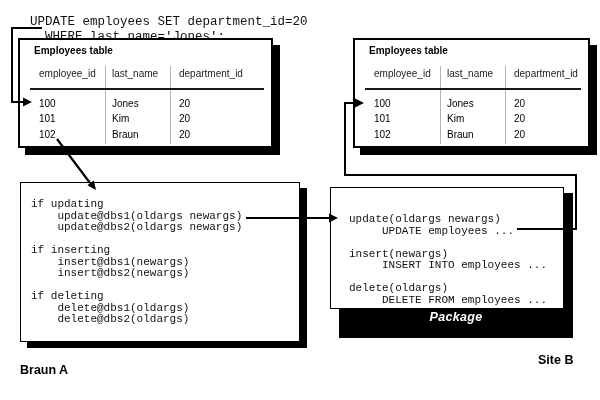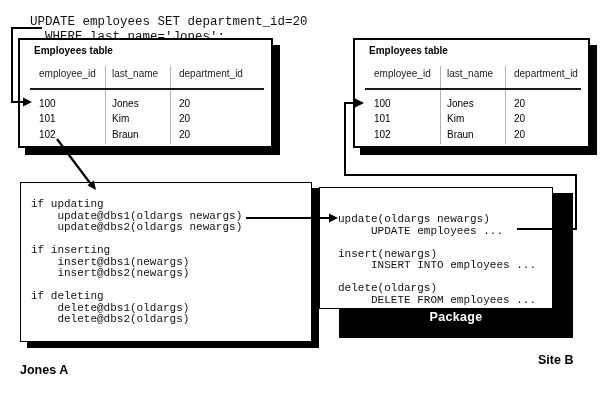--- a/index.html
+++ b/index.html
@@ -17,21 +17,21 @@
   .thead{color:#222;}
   .vsep{position:absolute;top:26px;height:78px;width:1px;background:#b3b3b3;}
   .hrule{position:absolute;top:48px;left:10px;right:7px;height:2px;background:#1a1a1a;}
   
   .codebox{background:#fff;border:1px solid #000;}
   .code{font-family:"Liberation Mono","DejaVu Sans Mono",monospace;font-size:11px;line-height:11.5px;color:#111;}
   .triggerbox{box-shadow:7px 6px 0 0 #000;}
   .boxlabel{font-size:12.5px;font-weight:bold;}
   .pkg-shadow{background:#000;}
   .pkg-label{position:absolute;left:0;right:0;top:117px;text-align:center;color:#fff;
-             font-size:12.5px;font-weight:bold;letter-spacing:.3px;}
+             font-size:12.5px;font-weight:bold;letter-spacing:.3px;font-style:italic;}
   .sitelabel{font-size:12.5px;font-weight:bold;}
   svg.overlay{position:absolute;left:0;top:0;pointer-events:none;z-index:50;}
 </style>
 </head>
 <body>
 
 <div id="canvas">
 
   <pre class="abs sql" style="left:30px;top:6px;margin-top:9px;"><span>UPDATE employees SET department_id=20</span>
 <span>  WHERE last_name='Jones';</span></pre>
@@ -83,49 +83,49 @@
       <span>Kim</span>
       <span>20</span>
     </div>
     <div class="trow" style="top:88.5px;">
       <span class="c1">102</span>
       <span>Braun</span>
       <span>20</span>
     </div>
   </div>
 
-  <div class="abs codebox triggerbox" style="left:20px;top:182px;width:278px;height:158px;padding-left:12px;">
+  <div class="abs codebox triggerbox" style="left:20px;top:182px;width:278px;height:158px;">
     <pre class="code" style="position:absolute;left:10px;top:16px;">if updating
     update@dbs1(oldargs newargs)
     update@dbs2(oldargs newargs)
 
 if inserting
     insert@dbs1(newargs)
     insert@dbs2(newargs)
 
 if deleting
     delete@dbs1(oldargs)
     delete@dbs2(oldargs)</pre>
   </div>
 
   <div class="abs pkg-shadow" style="left:339px;top:193px;width:234px;height:145px;">
     <div class="pkg-label">Package</div>
   </div>
-  <div class="abs codebox" style="left:319px;top:187px;width:232px;height:120px;">
+  <div class="abs codebox" style="left:330px;top:187px;width:232px;height:120px;">
     <pre class="code" style="position:absolute;left:18px;top:26px;">update(oldargs newargs)
      UPDATE employees ...
 
 insert(newargs)
      INSERT INTO employees ...
 
 delete(oldargs)
      DELETE FROM employees ...</pre>
   </div>
 
-  <div class="abs sitelabel" style="left:20px;top:363px;">Jones A</div>
+  <div class="abs sitelabel" style="left:20px;top:363px;">Braun A</div>
   <div class="abs sitelabel" style="left:538px;top:353px;">Site B</div>
 
   <svg class="overlay" width="600" height="400" viewBox="0 0 600 400">
 
     <g>
       <path d="M42,28 H12 V102 H23" fill="none" stroke="#000" stroke-width="2"></path>
       <polygon points="32,102 23,97.5 23,106.5" fill="#000"></polygon>
     </g>
 
     <g>

